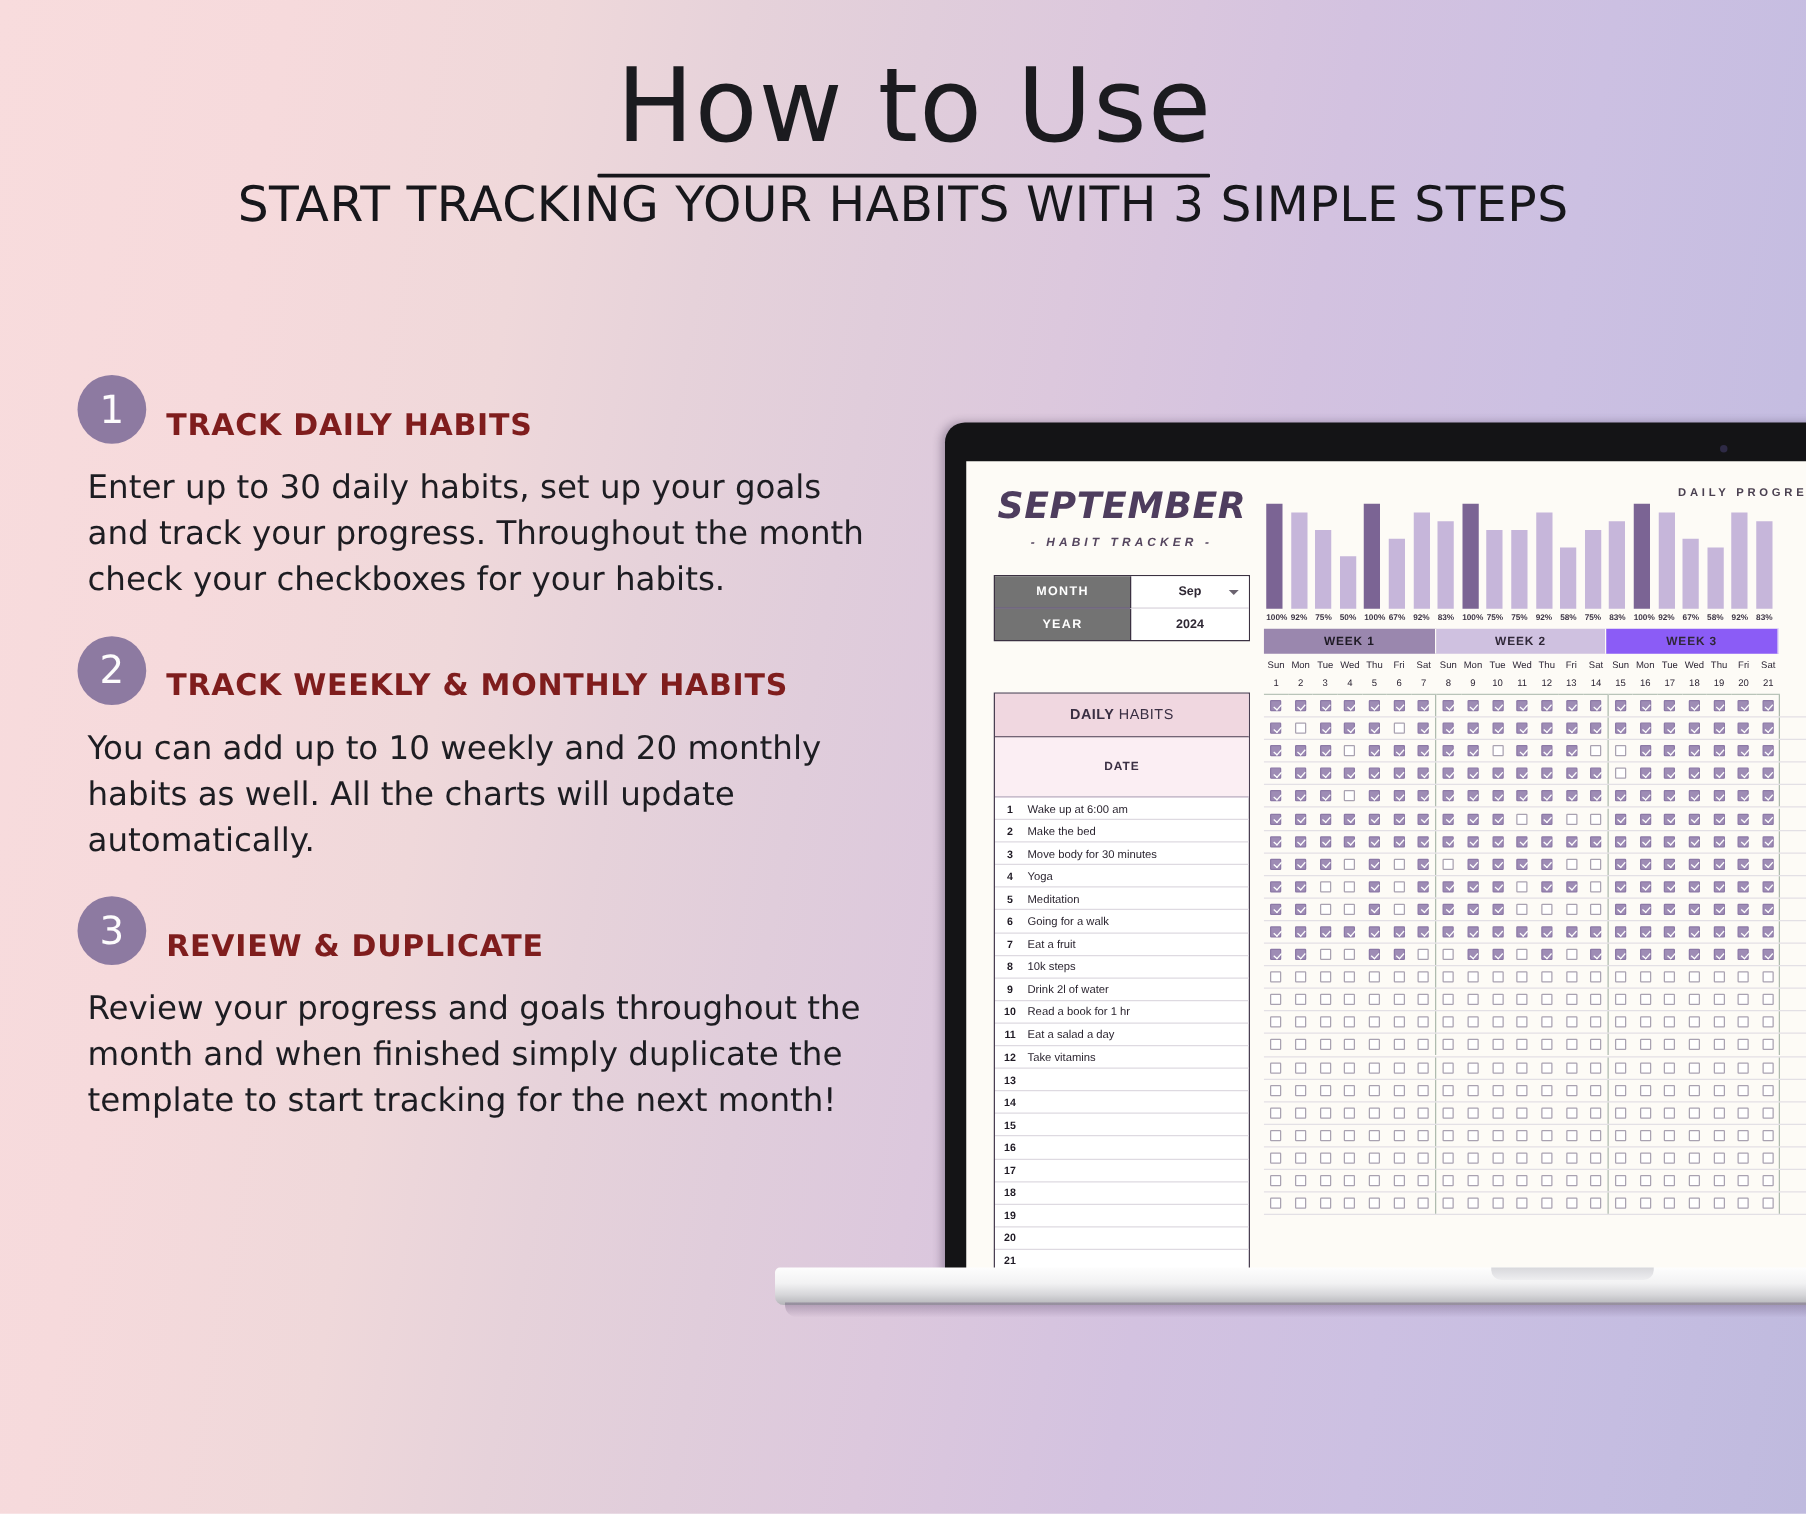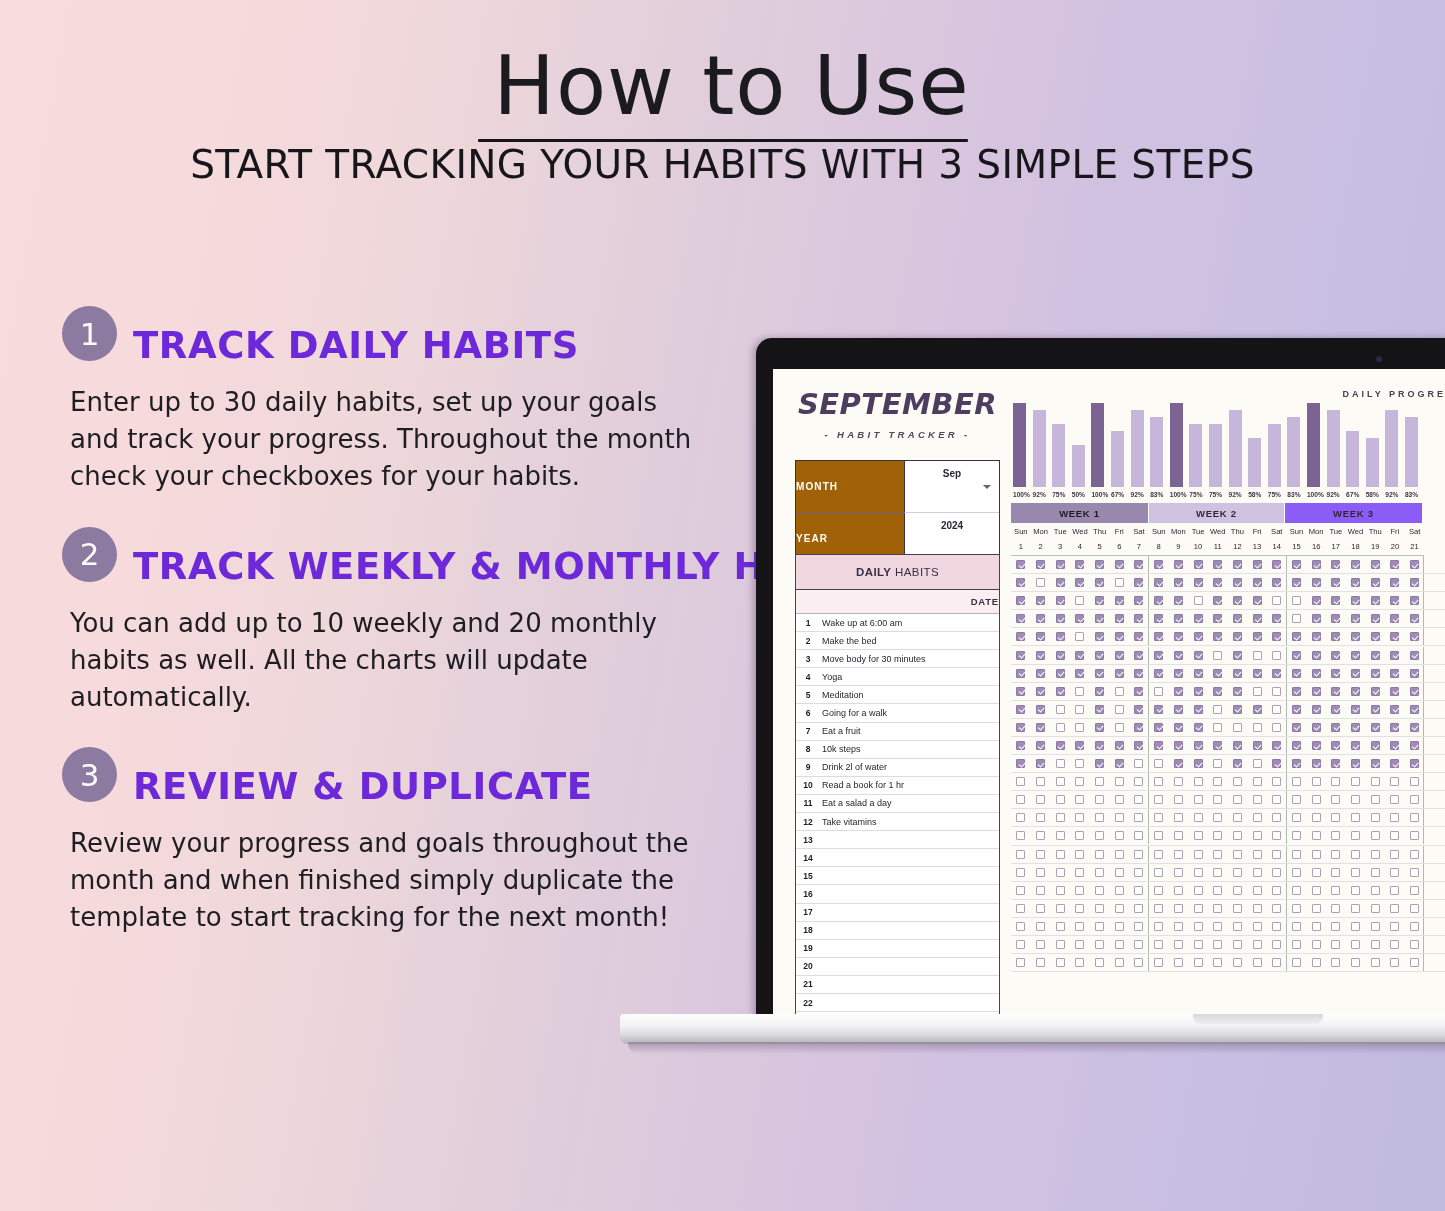--- a/index.html
+++ b/index.html
@@ -76,24 +76,24 @@
     color: #fdfcfd;
     display: flex;
     align-items: center;
     justify-content: center;
     font-size: 31px;
     font-weight: 400;
     flex: 0 0 auto;
     font-family: "DejaVu Sans", sans-serif;
   }
   .step-title {
-    font-size: 37px;
+    font-size: 24px;
     font-weight: 700;
     letter-spacing: 0.6px;
-    color: #6d28d9;
+    color: #7f1d1d;
     font-family: "DejaVu Sans", sans-serif;
     white-space: nowrap;
     margin-top: 24px;
   }
   .step-body {
     margin-top: 17px;
     margin-left: 8px;
     font-size: 26px;
     line-height: 1.42;
     color: #1d1d22;
@@ -183,26 +183,26 @@
     font-style: italic;
   }
   .my-table {
     margin-top: 20px;
     border: 1px solid #3b3142;
     display: grid;
     grid-template-columns: 108px 1fr;
     font-size: 10px;
   }
   .my-label {
-    background: #a16207;
+    background: #737373;
     color: #fff;
     font-weight: 700;
     letter-spacing: 1.1px;
-    text-align: left;
-    padding: 20px 0;
+    text-align: center;
+    padding: 7px 0;
     border-bottom: 1px solid #6f5f87;
   }
   .my-label.last { border-bottom: none; }
   .my-val {
     background: #fff;
     color: #2e2733;
     font-weight: 700;
     text-align: center;
     padding: 7px 0;
     border-bottom: 1px solid #d3cdd8;
@@ -232,22 +232,22 @@
     text-align: center;
     padding: 11px 0;
     font-size: 11.5px;
     color: #3a2f43;
     letter-spacing: .4px;
     border-bottom: 1px solid #4a3f52;
   }
   .habits-head b { font-weight: 700; }
   .date-head {
     background: #fbeef3;
-    text-align: right;
-    padding: 6px 0;
+    text-align: center;
+    padding: 18px 0;
     font-size: 9.5px;
     font-weight: 700;
     letter-spacing: .8px;
     color: #3a2f43;
     border-bottom: 1px solid #b9aec1;
   }
   .habit-row {
     display: flex;
     align-items: center;
     height: 18.1px;

